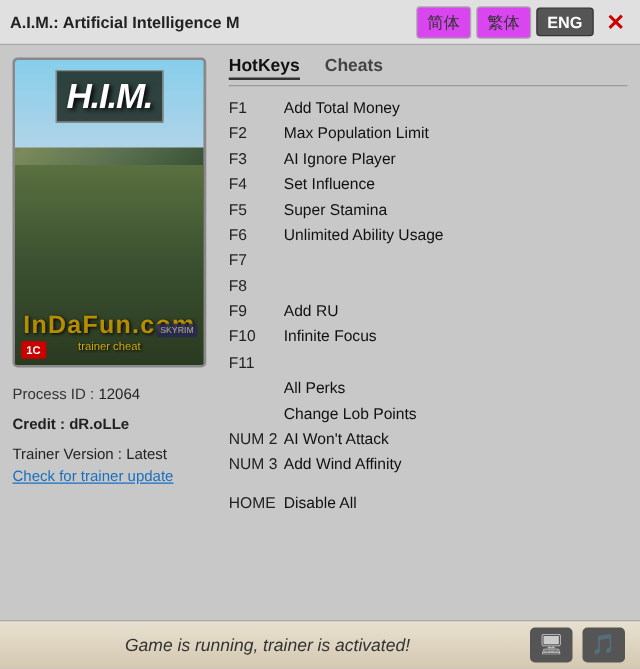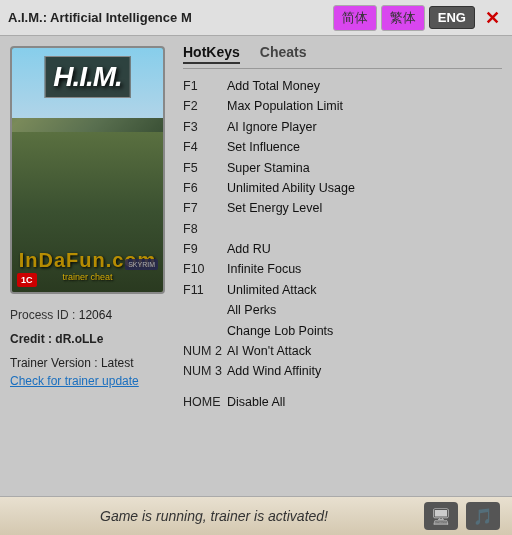--- a/index.html
+++ b/index.html
@@ -329,36 +329,34 @@
         <div class="hotkey-row">
           <span class="hk-key">F5</span>
           <span class="hk-label">Super Stamina</span>
         </div>
         <div class="hotkey-row">
           <span class="hk-key">F6</span>
           <span class="hk-label">Unlimited Ability Usage</span>
         </div>
         <div class="hotkey-row">
           <span class="hk-key">F7</span>
-          <span class="hk-label">Set Energy Level</span>
         </div>
         <div class="hotkey-row">
           <span class="hk-key">F8</span>
         </div>
         <div class="hotkey-row">
           <span class="hk-key">F9</span>
           <span class="hk-label">Add RU</span>
         </div>
         <div class="hotkey-row">
           <span class="hk-key">F10</span>
           <span class="hk-label">Infinite Focus</span>
         </div>
         <div class="hotkey-row">
           <span class="hk-key">F11</span>
-          <span class="hk-label">Unlimited Attack</span>
         </div>
         <div class="hotkey-row">
           <span class="hk-key"></span>
           <span class="hk-label">All Perks</span>
         </div>
         <div class="hotkey-row">
           <span class="hk-key"></span>
           <span class="hk-label">Change Lob Points</span>
         </div>
         <div class="hotkey-row">

